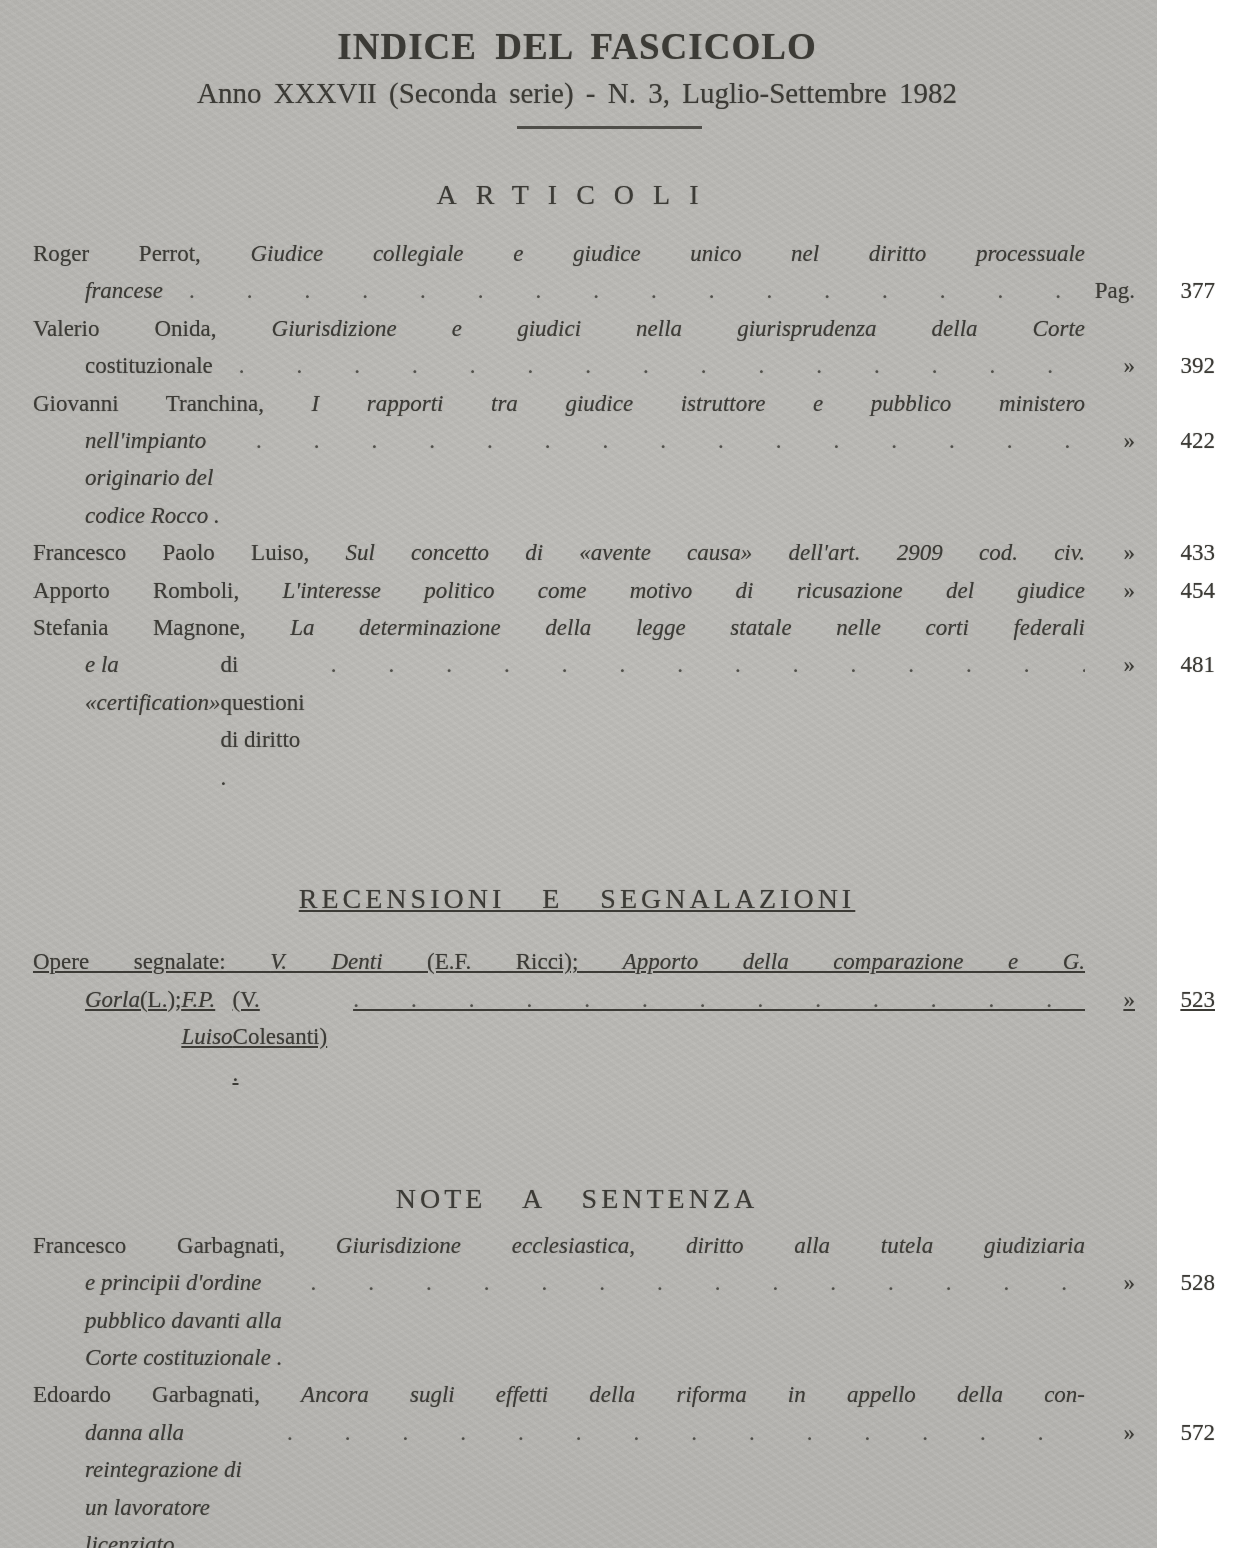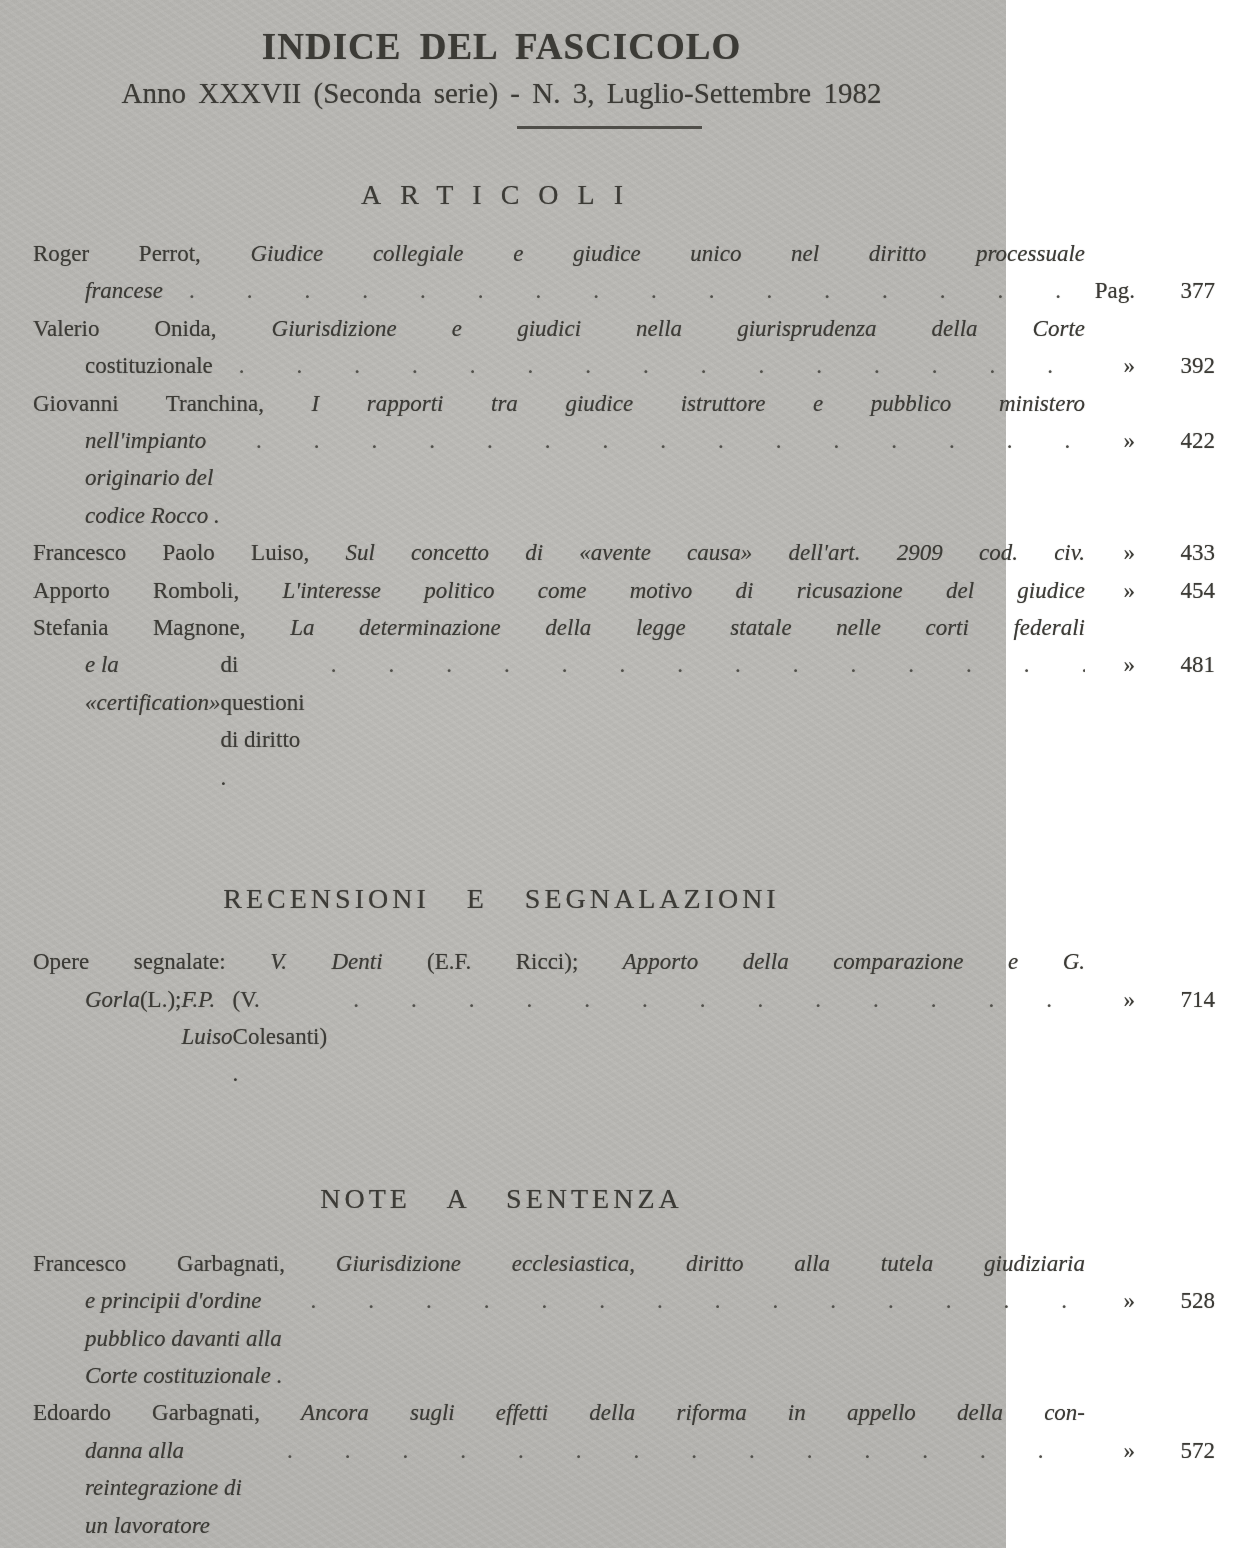--- a/index.html
+++ b/index.html
@@ -4,21 +4,21 @@
 <style>
   html, body { margin: 0; padding: 0; }
   body {
     width: 1251px; height: 1548px;
     font-family: "Liberation Serif", serif;
     color: #3c3b36;
     overflow: hidden;
   }
   .page {
     position: relative;
-    width: 1006px; height: 1548px;
+    width: 1157px; height: 1548px;
     box-sizing: border-box;
     padding: 24px 36px 0 33px;
     background:
       radial-gradient(ellipse 130% 95% at 48% 40%, rgba(196,195,191,.55) 0%, rgba(180,179,175,0) 60%),
       radial-gradient(ellipse 140% 120% at 50% 50%, #b6b5b1 55%, #a8a7a3 100%),
       #b4b3af;
   }
   
   .page::before {
     content: ""; position: absolute; inset: 0; pointer-events: none;
@@ -51,24 +51,24 @@
     margin: 16px 0 0 484px;
   }
   .section-heading {
     text-align: center;
     font-size: 28px;
     letter-spacing: 4px; word-spacing: 26px;
     line-height: 36px;
   }
   .toc-section.s0 { margin-top: 48px; }
   .toc-section.s0 .section-heading { letter-spacing: 19px; word-spacing: 6px; margin-bottom: 22px; }
-  .toc-section.s1 { margin-top: 85px; }
+  .toc-section.s1 { margin-top: 85px; text-decoration: underline; }
   .toc-section.s1 .section-heading { margin-bottom: 26px; }
   .toc-section.s2 { margin-top: 88px; }
-  .toc-section.s2 .section-heading { margin-bottom: 28px; }
+  .toc-section.s2 .section-heading { margin-bottom: 10px; }
   .row {
     display: flex; align-items: baseline;
     font-size: 23px; line-height: 37.4px;
   }
   .body-txt { width: 1052px; flex: 0 0 1052px; box-sizing: border-box; }
   .body-txt.just { text-align: justify; text-align-last: justify; }
   .body-txt.flexline { display: flex; align-items: baseline; }
   .body-txt.indent { padding-left: 52px; }
   .it { font-style: italic; }
   .dots { flex: 1 1 auto; overflow: hidden; white-space: nowrap; color: #504f4a; }
@@ -167,21 +167,21 @@
           <div class="row">
             <div class="body-txt flexline indent">
               <span class="it">Gorla </span>
               <span>(L.); </span>
               <span class="it">F.P. Luiso </span>
               <span>(V. Colesanti) .</span>
               <span class="dots"></span>
             </div>
             <div class="ref">
               <span class="ref-label">»</span>
-              <span class="ref-num">714</span>
+              <span class="ref-num">523</span>
             </div>
           </div>
         </section>
         <section class="toc-section s2">
           <div class="section-heading">NOTE A SENTENZA</div>
           <div class="row">
             <div class="body-txt just"><span>Francesco Garbagnati, </span><span class="it">Giurisdizione ecclesiastica, diritto alla tutela giudiziaria</span></div>
           </div>
           <div class="row">
             <div class="body-txt flexline indent">

